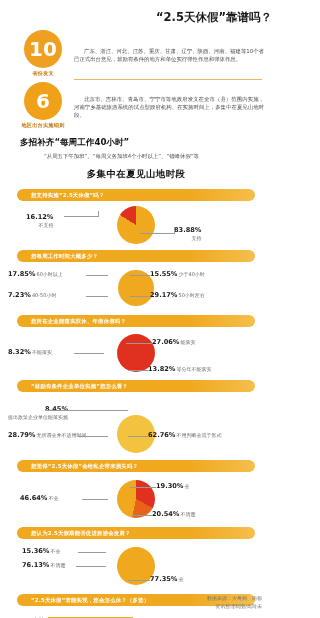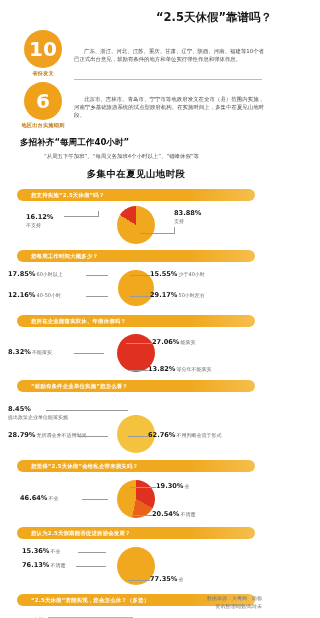--- a/index.html
+++ b/index.html
@@ -139,20 +139,21 @@
     border-radius: 50%;
     position: relative;
   }
   .lbl {
     position: absolute;
     font-size: 6.6px;
     font-weight: bold;
     color: #1a1a1a;
     white-space: nowrap;
     line-height: 8px;
+    text-align: right;
   }
   .lbl .sub {
     font-size: 5px;
     font-weight: normal;
     color: #666;
     margin-left: 1px;
   }
   .lbl .sub-b {
     display: block;
     font-size: 5px;
@@ -252,42 +253,42 @@
 
   <div class="chart-block">
     <div class="pill">您支持实施“2.5天休假”吗？</div>
     <div class="pie-wrap" style="height:44px;">
       <div class="pie" id="pie1" style="width: 38px; height: 38px; background: conic-gradient(rgb(240, 168, 30) 0deg, rgb(240, 168, 30) 301.968deg, rgb(224, 48, 32) 301.968deg, rgb(224, 48, 32) 360deg);"></div>
       <div class="lbl" style="left:26px;top:10px;">
         <span>16.12%</span><span class="sub-b">不支持</span>
       </div>
       <div class="leader" style="left:64px;top:13px;width:34px;"></div>
       <div class="leader-v" style="left:98px;top:8px;height:6px;"></div>
-      <div class="lbl" style="left:174px;top:6px;">
+      <div class="lbl" style="left:174px;top:23px;">
         <span>83.88%</span><span class="sub-b">支持</span>
       </div>
       <div class="leader" style="left:140px;top:30px;width:34px;"></div>
       <div class="leader-v" style="left:174px;top:24px;height:7px;"></div>
     </div>
   </div>
 
   <div class="chart-block">
     <div class="pill">您每周工作时间大概多少？</div>
     <div class="pie-wrap" style="height:48px;">
       <div class="pie" id="pie2" style="width: 36px; height: 36px; background: conic-gradient(rgb(240, 168, 30) 340deg, rgb(240, 168, 30) 404.26deg, rgb(243, 194, 62) 404.26deg, rgb(243, 194, 62) 460.24deg, rgb(224, 48, 32) 460.24deg, rgb(224, 48, 32) 565.252deg, rgb(232, 98, 28) 565.252deg, rgb(232, 98, 28) 700deg);"></div>
       <div class="lbl" style="left:8px;top:6px;">
         <span>17.85%</span><span class="sub">60小时以上</span>
       </div>
       <div class="leader" style="left:86px;top:11px;width:22px;"></div>
       <div class="lbl" style="left:150px;top:6px;">
         <span>15.55%</span><span class="sub">少于40小时</span>
       </div>
       <div class="leader" style="left:130px;top:11px;width:20px;"></div>
       <div class="lbl" style="left:8px;top:27px;">
-        <span>12.16%</span><span class="sub">40-50小时</span>
+        <span>7.23%</span><span class="sub">40-50小时</span>
       </div>
       <div class="leader" style="left:86px;top:32px;width:22px;"></div>
       <div class="lbl" style="left:150px;top:27px;">
         <span>29.17%</span><span class="sub">50小时左右</span>
       </div>
       <div class="leader" style="left:130px;top:32px;width:20px;"></div>
     </div>
   </div>
 
   <div class="chart-block">

